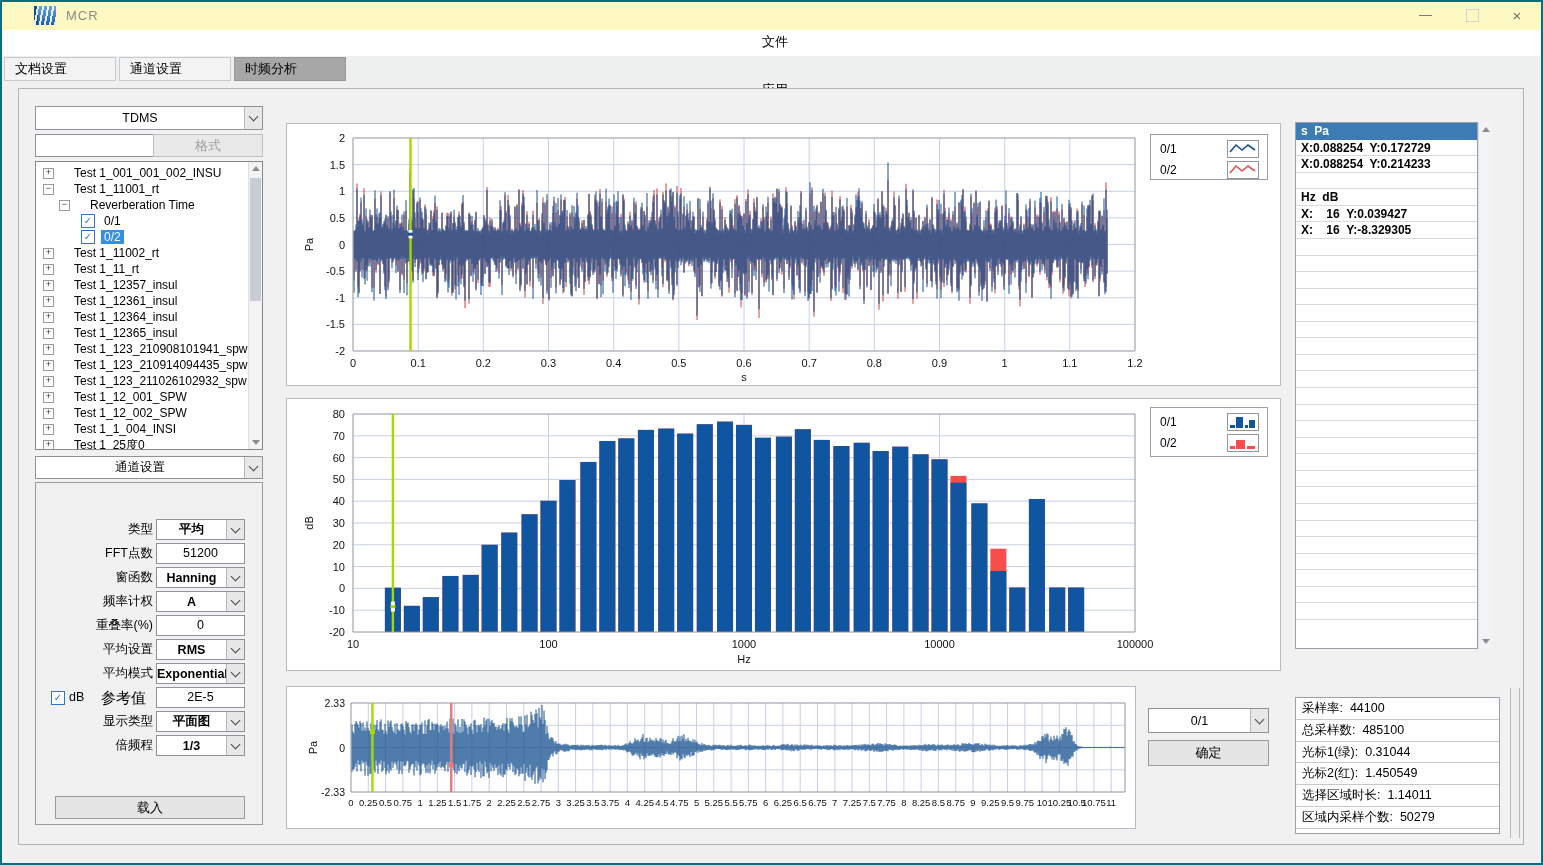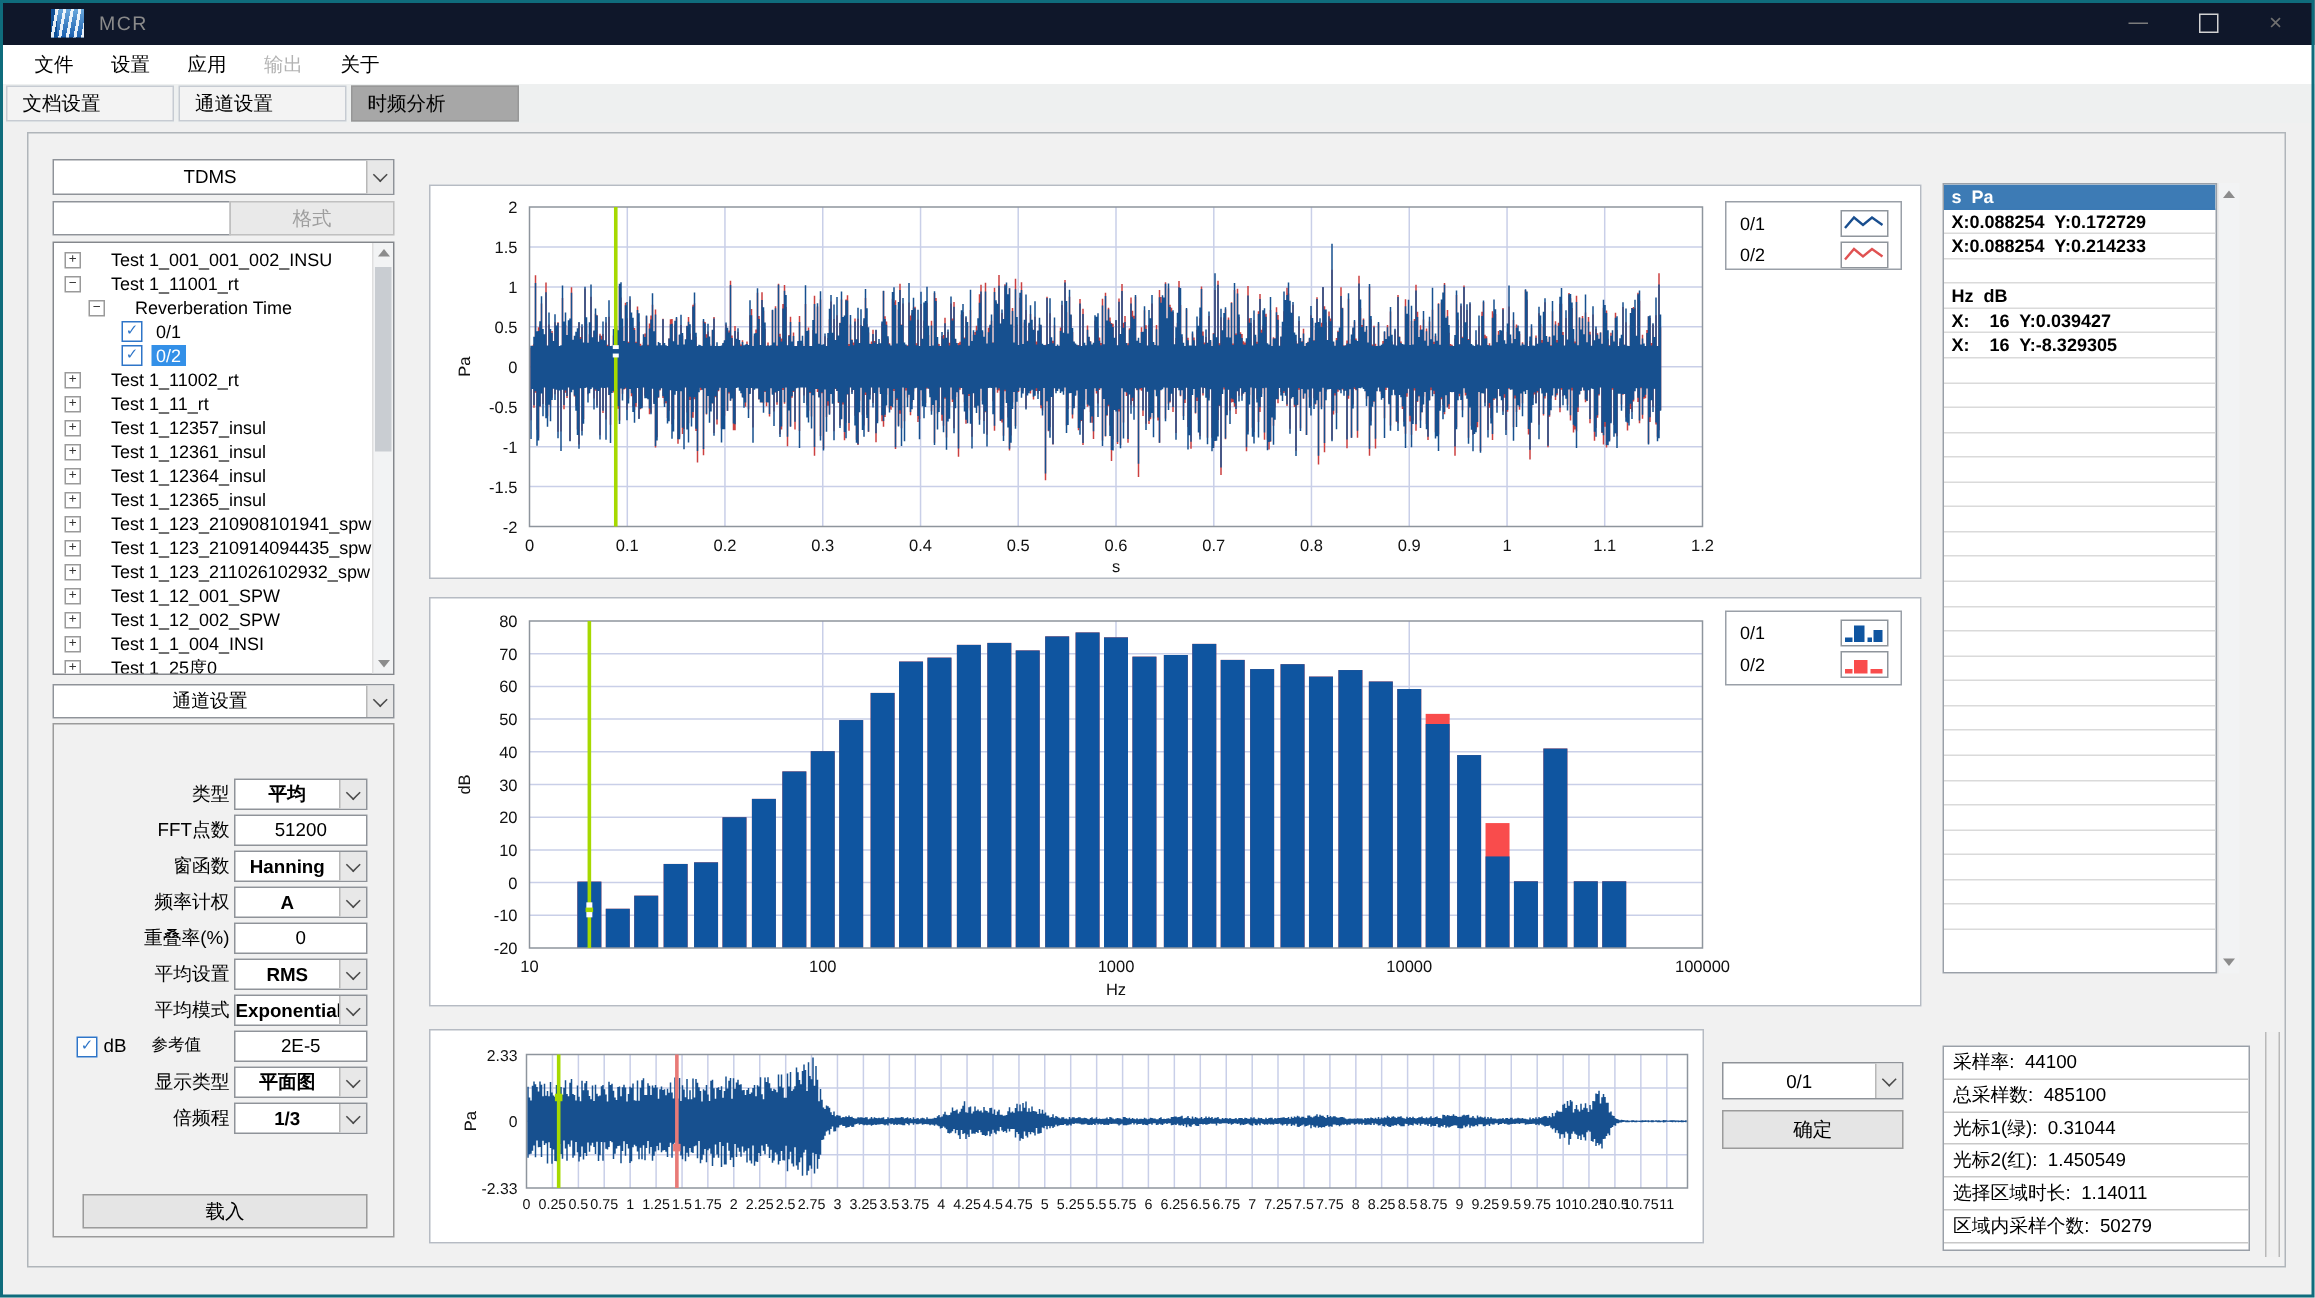--- a/index.html
+++ b/index.html
@@ -7,35 +7,35 @@
     position:relative;width:1543px;height:865px;overflow:hidden;
     background:#f0f0f0;
     font-family:"Liberation Sans","DejaVu Sans",sans-serif;
     font-size:12px;color:#000;
     -webkit-font-smoothing:antialiased;
   }
   .abs{position:absolute;}
   #win-border{position:absolute;inset:0;border:2px solid #0f6c7c;pointer-events:none;z-index:999;}
 
   
-  #titlebar{left:0;top:0;width:1543px;height:30px;background:#0f172a;}
+  #titlebar{left:0;top:0;width:1543px;height:30px;background:#fef9c3;}
   #app-icon{left:34px;top:6px;width:22px;height:19px;
     background:linear-gradient(180deg,#6aa8dd 0%,#1b5fae 100%);
     box-shadow:inset 4px 0 0 #0d4e96;}
   #app-icon .stripes{position:absolute;inset:0;
     background:repeating-linear-gradient(100deg,transparent 0 3px,rgba(255,255,255,.9) 3px 5px);}
   #app-title{left:66px;top:8px;color:#8a8a8a;font-size:13px;letter-spacing:1px;}
   .win-btn{top:6px;width:30px;height:18px;display:flex;align-items:center;justify-content:center;}
   #win-min{left:1410px;} #win-max{left:1457px;} #win-close{left:1502px;}
   #win-min .bar{width:13px;height:1px;background:#7c7c7c;}
   #win-max .box{width:11px;height:11px;border:1px solid #d2d2d2;}
   #win-close .x{color:#6f6f6f;font-size:15px;line-height:11px;}
 
   
-  #menubar{left:0;top:30px;width:1543px;height:26px;background:#ffffff;display:flex;align-items:center;padding-left:14px;box-sizing:border-box;}
+  #menubar{left:0;top:30px;width:1543px;height:26px;background:#ffffff;display:flex;align-items:center;padding-left:14px;box-sizing:border-box;flex-direction:column;}
   .menu-item{padding:3px 9px;margin-right:7px;font-size:13px;cursor:default;}
   .menu-item.disabled{color:#b3b3b3;}
 
   
   #tabbar{left:0;top:56px;width:1543px;height:26px;background:#eef0f0;}
   .tab{position:absolute;top:1px;height:24px;width:112px;background:#f3f3f3;border:1px solid #c6cbd2;box-sizing:border-box;
        display:flex;align-items:center;padding-left:10px;font-size:13px;}
   .tab.active{background:#a7a7a7;border-color:#979797;}
 
   #main-box{left:18px;top:88px;width:1506px;height:757px;border:1px solid #b0b5ba;background:#f1f1f1;box-sizing:border-box;}
@@ -275,21 +275,21 @@
     <div class="abs fld-ctl" style="top: 663px;">
       <div class="sel">
         <span class="val">Exponential</span>
         <span class="arrowbox">
           <i class="chev"></i>
         </span>
       </div>
     </div>
     <div class="abs chk" style="left: 51px; top: 691px;">✓</div>
     <div class="abs" style="left: 69px; top: 687px; height: 21px; line-height: 21px; font-size: 12.5px;">dB</div>
-    <div class="abs" style="left: 101px; top: 687px; height: 21px; line-height: 21px; font-size: 11px; text-align: right;">参考值</div>
+    <div class="abs" style="left: 101px; top: 687px; height: 21px; line-height: 21px; font-size: 15px; text-align: right;">参考值</div>
     <div class="abs fld-ctl" style="top: 687px;">
       <div class="tinput" style="width: 100%; height: 100%; line-height: 19px;">2E-5</div>
     </div>
     <div class="abs fld-label" style="top: 711px;">显示类型</div>
     <div class="abs fld-ctl" style="top: 711px;">
       <div class="sel">
         <span class="val">平面图</span>
         <span class="arrowbox">
           <i class="chev"></i>
         </span>

